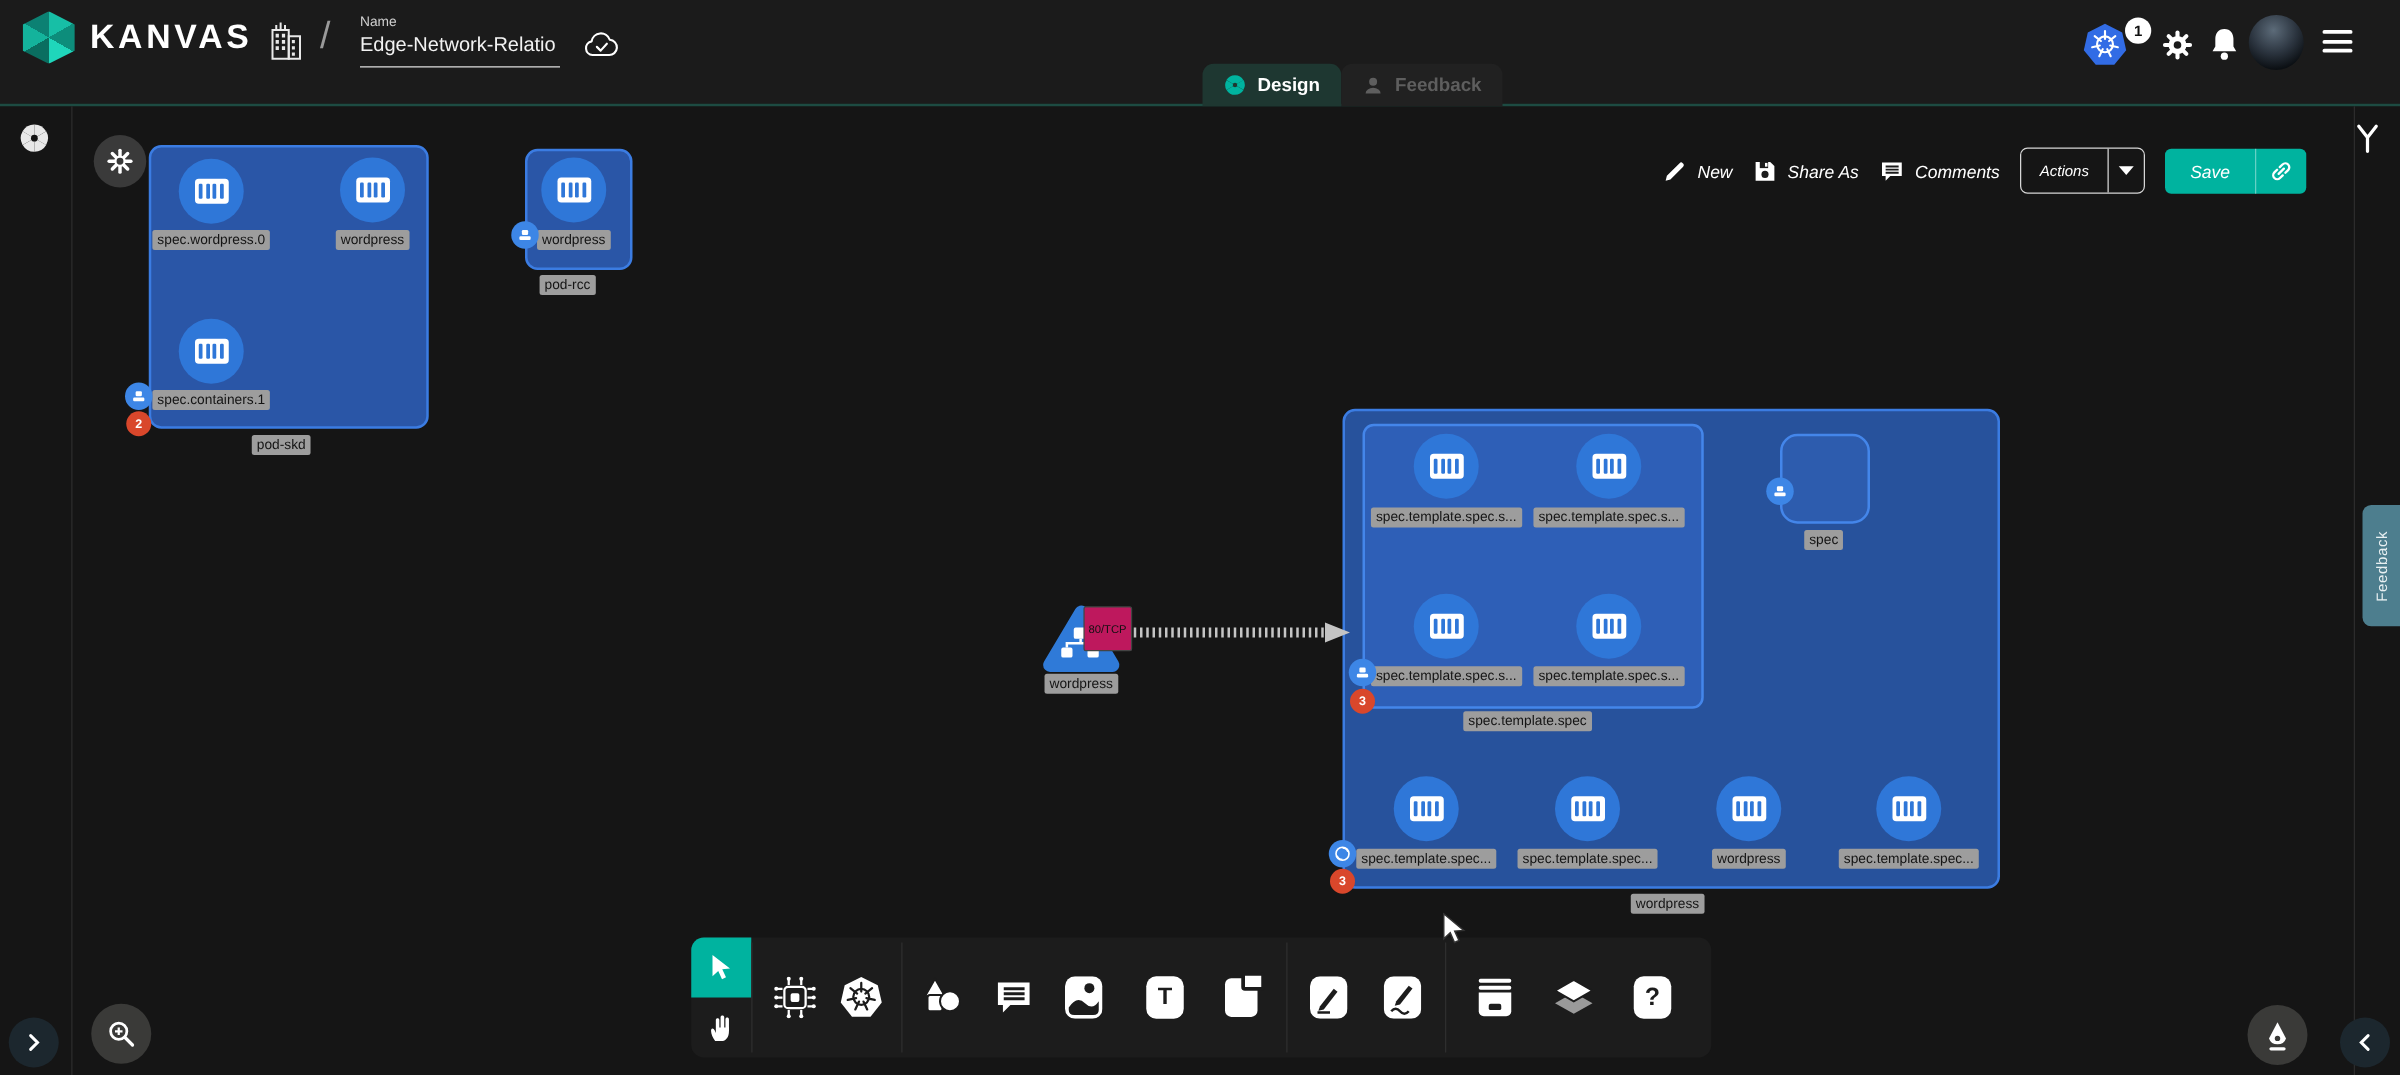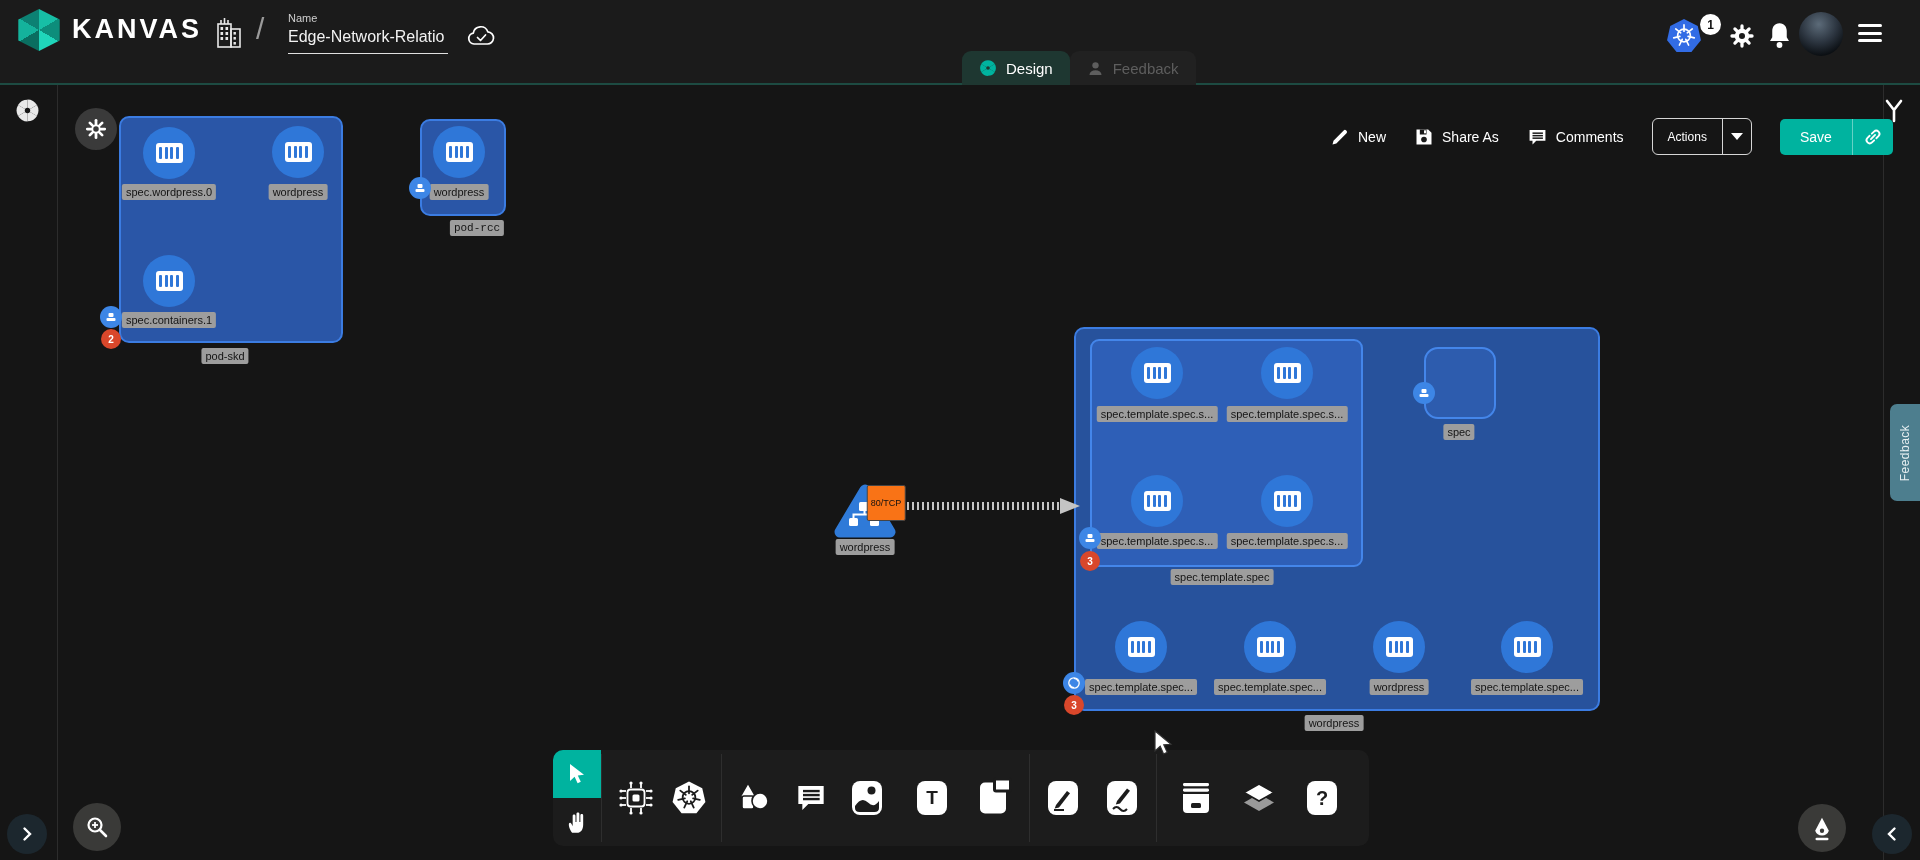--- a/index.html
+++ b/index.html
@@ -19,27 +19,27 @@
     border-bottom:1px solid #e0e0e0;padding-bottom:7px;white-space:nowrap;overflow:hidden;}
   .hdr-ico{position:absolute;cursor:pointer;}
   .count-bubble{position:absolute;left:1700px;top:14px;width:21px;height:21px;border-radius:50%;
     background:#fff;color:#111;font-size:12px;font-weight:bold;display:flex;align-items:center;justify-content:center;z-index:3;}
   .avatar{position:absolute;left:1799px;top:12px;width:44px;height:44px;border-radius:50%;
     background:radial-gradient(circle at 45% 28%,#5c6b79 0%,#2c3540 45%,#0b0f13 78%);}
   .burger{position:absolute;left:1858px;top:24px;width:24px;height:18px;display:flex;flex-direction:column;justify-content:space-between;cursor:pointer;}
   .burger i{height:3px;background:#fff;border-radius:2px;}
   
   .tabs{position:absolute;left:962px;top:51px;height:34px;display:flex;z-index:4;}
-  .tab{display:flex;align-items:center;gap:9px;padding:0 17px;border-radius:9px 9px 0 0;font-size:15px;cursor:pointer;}
+  .tab{display:flex;align-items:center;gap:9px;padding:0 17px;border-radius:9px 9px 0 0;font-size:15px;cursor:pointer;font-weight:bold;}
   .tab-design{background:#1e3731;color:#fff;}
   .tab-operate{background:#212121;color:#5e5e5e;}
   
   .vline{position:absolute;top:85px;bottom:0;width:1px;background:#2c2c2c;}
   
-  .actionbar{position:absolute;top:118px;left:1330px;height:37px;display:flex;align-items:center;gap:28px;z-index:5;}
+  .actionbar{position:absolute;top:118px;left:1330px;height:37px;display:flex;align-items:center;gap:16px;z-index:5;font-style:italic;}
   .txtbtn{display:flex;align-items:center;gap:8px;font-size:14px;color:#fff;cursor:pointer;}
   .actions-btn{display:flex;align-items:stretch;border:1px solid #d6d6d6;border-radius:6px;height:35px;cursor:pointer;}
   .actions-btn .lbl{display:flex;align-items:center;padding:0 15px;font-size:12px;}
   .actions-btn .sep{width:1px;background:#d6d6d6;}
   .actions-btn .car{display:flex;align-items:center;justify-content:center;width:28px;}
   .caret{width:0;height:0;border-left:6px solid transparent;border-right:6px solid transparent;border-top:7px solid #fff;}
   .share-btn{display:flex;align-items:stretch;background:#00B39F;border-radius:5px;height:36px;cursor:pointer;}
   .share-btn .lbl{display:flex;align-items:center;padding:0 20px;font-size:14px;color:#fff;}
   .share-btn .sep{width:1px;background:rgba(255,255,255,.4);}
   .share-btn .ico{display:flex;align-items:center;justify-content:center;width:40px;}
@@ -52,21 +52,21 @@
     display:flex;align-items:center;justify-content:center;transform:translate(-50%,-50%);}
   .crate{width:27px;height:20px;background:#fff;border-radius:3px;display:flex;align-items:center;justify-content:center;gap:2.5px;}
   .crate i{width:3px;height:12px;background:#2f77d8;border-radius:1px;}
   .chip{position:absolute;transform:translate(-50%,-50%);background:#9d9d9d;color:#141414;
     font-size:11px;line-height:14px;padding:1px 4px;border-radius:2px;white-space:nowrap;z-index:3;}
   .bdg{position:absolute;transform:translate(-50%,-50%);border-radius:50%;display:flex;align-items:center;justify-content:center;z-index:4;}
   .bdg-b{width:22px;height:22px;background:#3d86e6;}
   .bdg-r{width:20px;height:20px;background:#d9472b;color:#fff;font-size:10px;font-weight:bold;}
   .grp-action{position:absolute;left:75px;top:108px;width:42px;height:42px;border-radius:50%;background:#3a3a3a;
     display:flex;align-items:center;justify-content:center;cursor:pointer;z-index:5;}
-  .edge-chip{position:absolute;transform:translate(-50%,-50%);background:#f97316;color:#111;
+  .edge-chip{position:absolute;transform:translate(-50%,-50%);background:#be185d;color:#111;
     font-size:9px;padding:12px 3px;border:1px solid #444;border-radius:2px;z-index:6;}
   
   .toolbar{position:absolute;left:553px;top:750px;width:816px;height:96px;background:#1c1c1c;border-radius:10px;z-index:6;}
   .tb-cursor{position:absolute;left:0;top:0;width:48px;height:48px;background:#00B39F;border-radius:10px 0 0 0;
     display:flex;align-items:center;justify-content:center;cursor:pointer;}
   .tb-hand{position:absolute;left:0;top:48px;width:48px;height:48px;display:flex;align-items:center;justify-content:center;cursor:pointer;}
   .tb-div{position:absolute;top:4px;bottom:4px;width:1px;background:#2e2e2e;}
   .tool{position:absolute;top:50%;transform:translate(-50%,-50%);display:flex;align-items:center;justify-content:center;cursor:pointer;}
   .sq{width:30px;height:34px;background:#fff;border-radius:8px;display:flex;align-items:center;justify-content:center;
      color:#1c1c1c;font-weight:bold;position:relative;}
@@ -313,21 +313,21 @@
         <i></i>
       </div>
   </div>
   <div class="chip" style="left:459px;top:192px;">wordpress</div>
   <div class="bdg bdg-b" style="left:420px;top:188px;">
     <svg width="12" height="12" viewBox="0 0 12 12">
       <rect x="3.5" y="2" width="5" height="4" rx="1" fill="#fff"></rect>
         <rect x="1.5" y="7" width="9" height="3" rx="1" fill="#fff"></rect>
     </svg>
   </div>
-  <div class="chip" style="left:477px;top:228px;font-family:Liberation Mono, monospace;">pod-rcc</div>
+  <div class="chip" style="left:454px;top:228px;">pod-rcc</div>
 
   <svg class="abs" style="left:890px;top:497px;z-index:2;" width="192" height="18" viewBox="0 0 192 18">
     <line x1="2" y1="9" x2="172" y2="9" stroke="#c4c4c4" stroke-width="8" stroke-dasharray="2 3"></line>
     <path d="M170 1 L190 9 L170 17 Z" fill="#c4c4c4"></path>
   </svg>
   <div class="edge-chip" style="left:886px;top:503px;">80/TCP</div>
 
   <svg class="abs" style="left:833px;top:482px;z-index:3;" width="64" height="58" viewBox="0 0 64 58">
     <path d="M32 8 L57 50 H7 Z" fill="#2f7ad8" stroke="#2f7ad8" stroke-width="11" stroke-linejoin="round"></path>
     <g>

